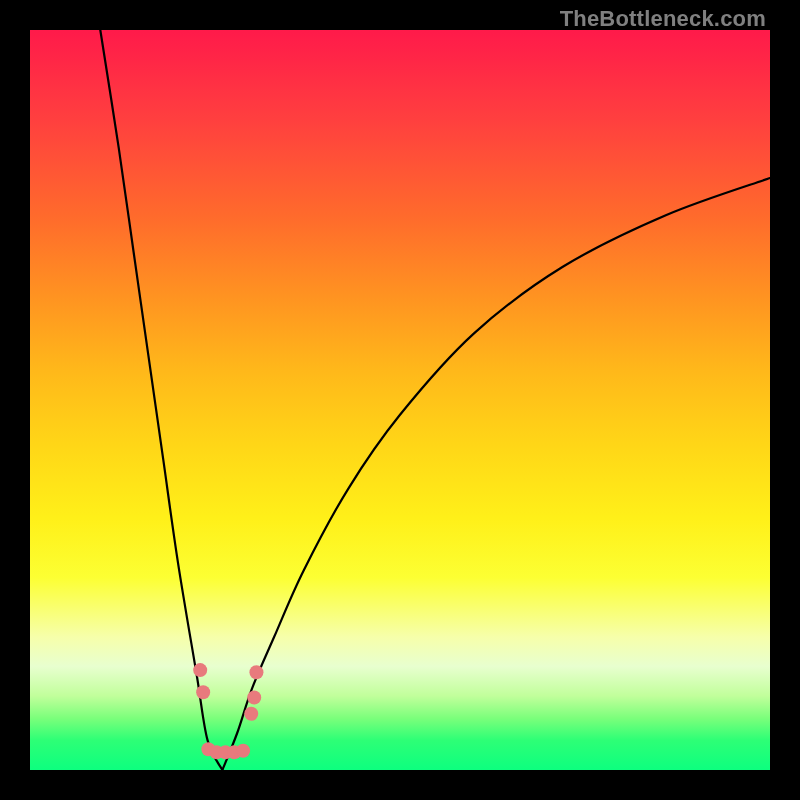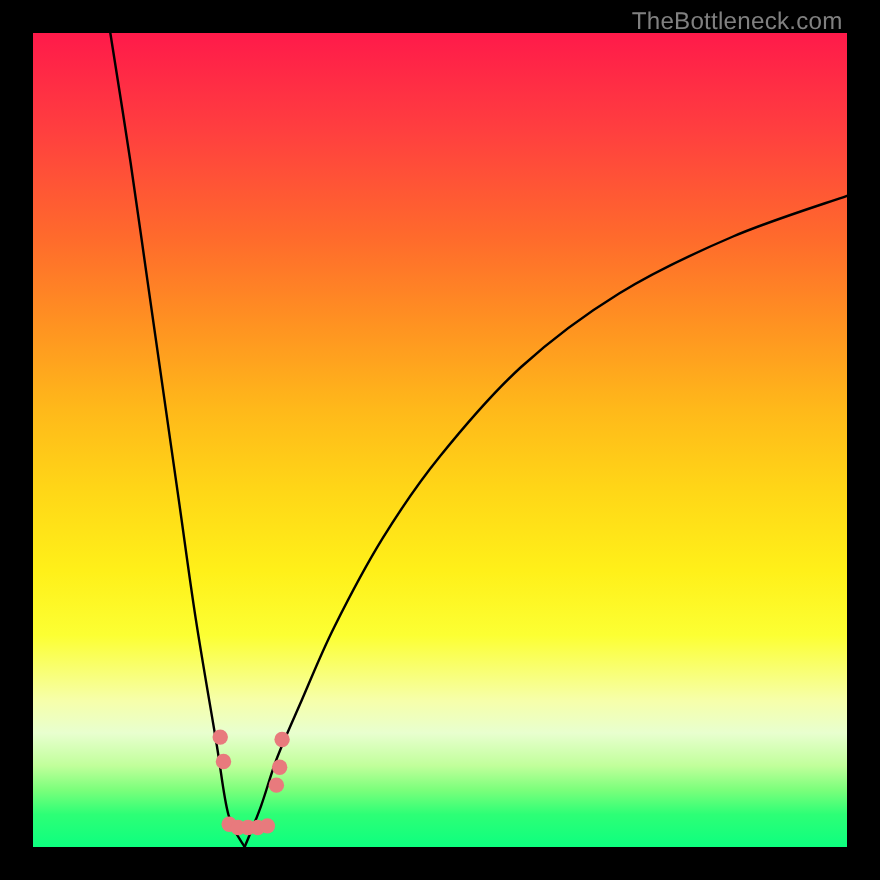--- a/index.html
+++ b/index.html
@@ -41,20 +41,21 @@
     );
   }
   .watermark {
     position: absolute;
     top: 6px;
     right: 34px;
     color: #808080;
     font-size: 22px;
     letter-spacing: 0.2px;
     user-select: none;
+    font-weight: bold;
   }
   svg.curves {
     position: absolute;
     left: 0;
     top: 0;
     width: 740px;
     height: 740px;
     overflow: visible;
   }
   svg.curves .stroke {

